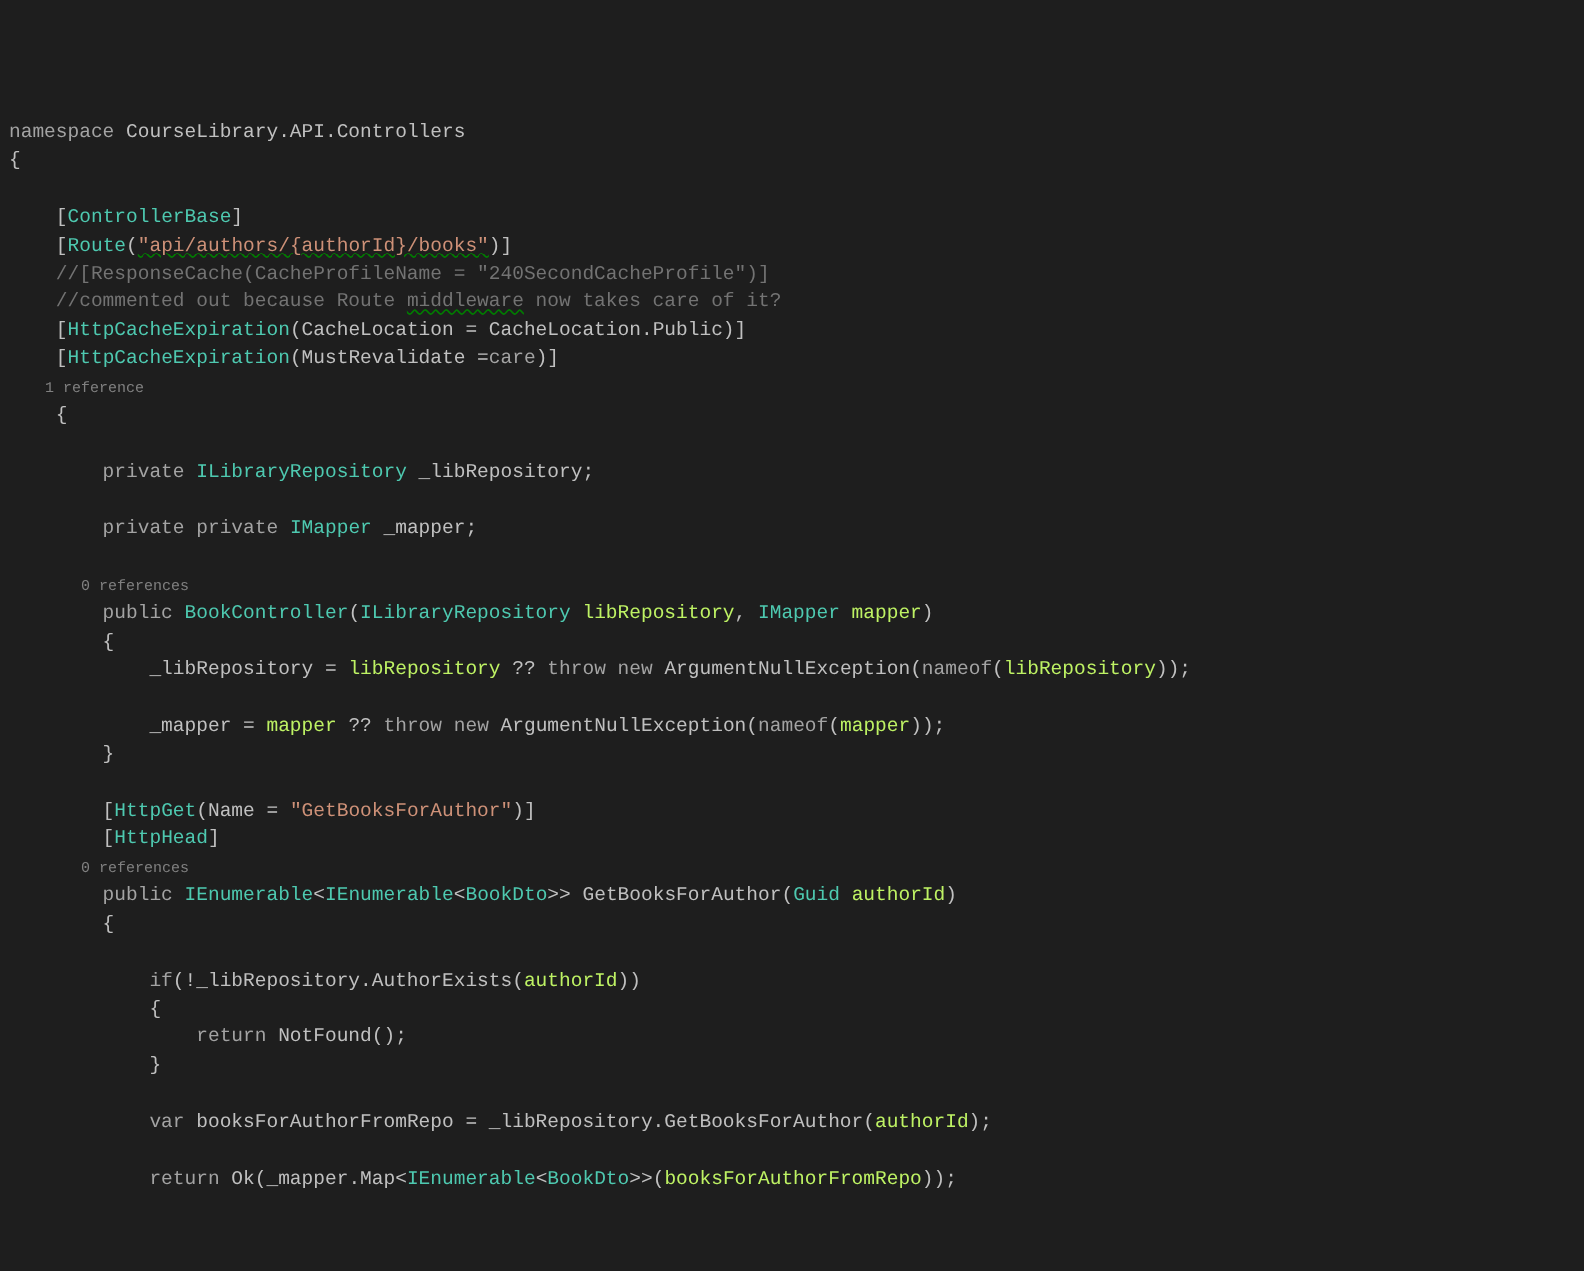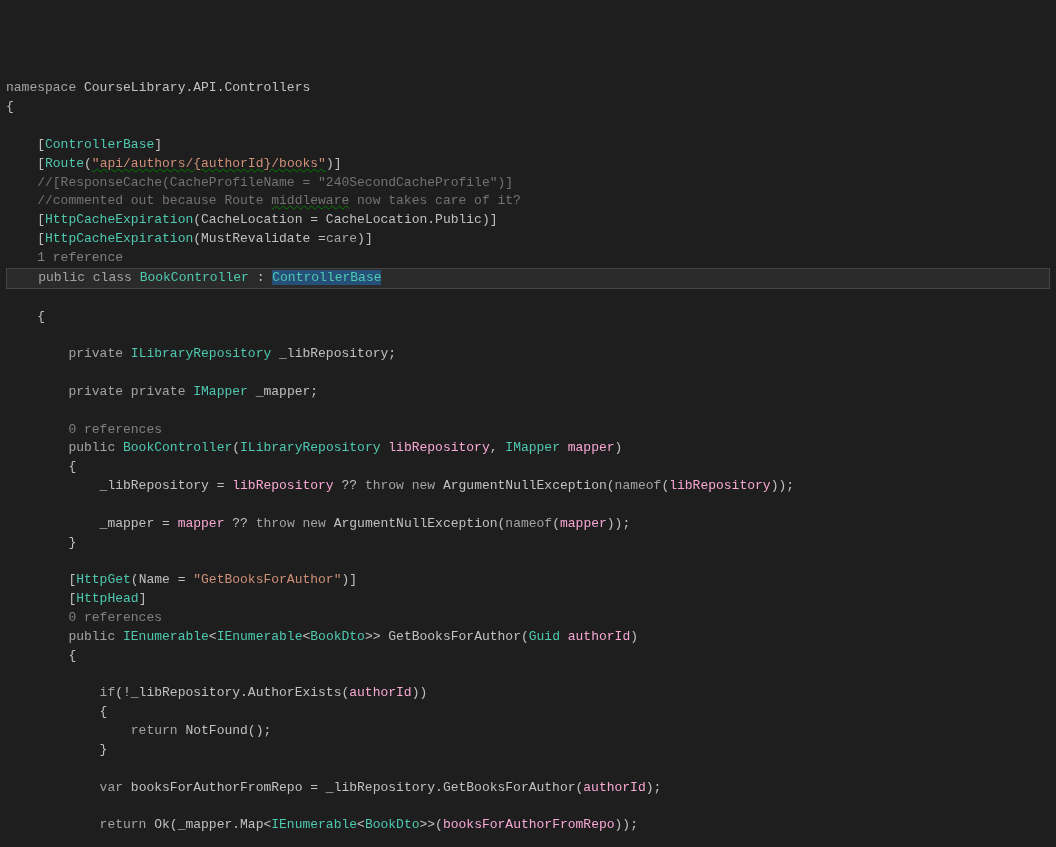--- a/index.html
+++ b/index.html
@@ -23,44 +23,43 @@
   .hl-line {
     background: #2a2a2a;
     border: 1px solid #444;
     display: block;
     margin-right: 6px;
   }
   .kw   { color: #a3a3a3; }      
   .type { color: #4ec9b0; }      
   .str  { color: #ce9178; }      
   .cmt  { color: #737373; }
-  .ann  { color: #808080; font-size: 13px; }
+  .ann  { color: #808080; font-size: 10px; }
   .sel  { background: #264f78; }
-  .light{ color: #f9a8d4; }
+  .light{ color: #bef264; }
   .squiggle {
     text-decoration: underline wavy #007d00;
     text-decoration-thickness: 1px;
   }
 </style>
 </head>
 <body>
 
 
 
 <div class="editor"><span class="line"><span class="kw">namespace</span><span> CourseLibrary.API.Controllers</span></span>
 <span class="line">{</span>
 <span class="line"></span>
 <span class="line"><span>    [</span><span class="type">ControllerBase</span><span>]</span></span>
 <span class="line"><span>    [</span><span class="type">Route</span><span>(</span><span class="str squiggle">"api/authors/{authorId}/books"</span><span>)]</span></span>
 <span class="line cmt">    //[ResponseCache(CacheProfileName = "240SecondCacheProfile")]</span>
 <span class="line"><span class="cmt">    //commented out because Route </span><span class="cmt squiggle">middleware</span><span class="cmt"> now takes care of it?</span></span>
 <span class="line"><span>    [</span><span class="type">HttpCacheExpiration</span><span>(CacheLocation = CacheLocation.Public)]</span></span>
 <span class="line"><span>    [</span><span class="type">HttpCacheExpiration</span><span>(MustRevalidate =</span><span class="kw">care</span><span>)]</span></span>
 <span class="line ann">    1 reference</span>
-<span class="line hl-line"><span class="kw">    public</span><span class="kw"> class</span><span class="type"> BookController</span><span> : </span><span class="type sel">ControllerBase</span></span>
 <span class="line">    {</span>
 <span class="line"></span>
 <span class="line"><span class="kw">        private</span><span class="type"> ILibraryRepository</span><span> _libRepository;</span></span>
 <span class="line"></span>
 <span class="line"><span class="kw">        private</span><span class="kw"> private</span><span class="type"> IMapper</span><span> _mapper;</span></span>
 <span class="line"></span>
 <span class="line ann">        0 references</span>
 <span class="line"><span class="kw">        public</span><span class="type"> BookController</span><span>(</span><span class="type">ILibraryRepository</span><span class="light"> libRepository</span><span>, </span><span class="type">IMapper</span><span class="light"> mapper</span><span>)</span></span>
 <span class="line">        {</span>
 <span class="line"><span>            _libRepository = </span><span class="light">libRepository</span><span> ?? </span><span class="kw">throw</span><span> </span><span class="kw">new</span><span> ArgumentNullException</span><span>(</span><span class="kw">nameof</span><span>(</span><span class="light">libRepository</span><span>));</span></span>

